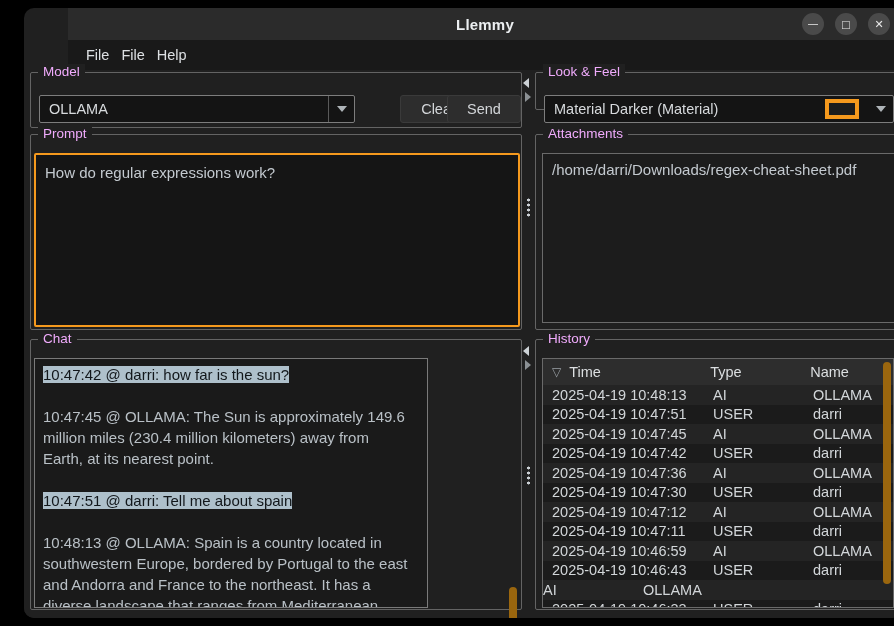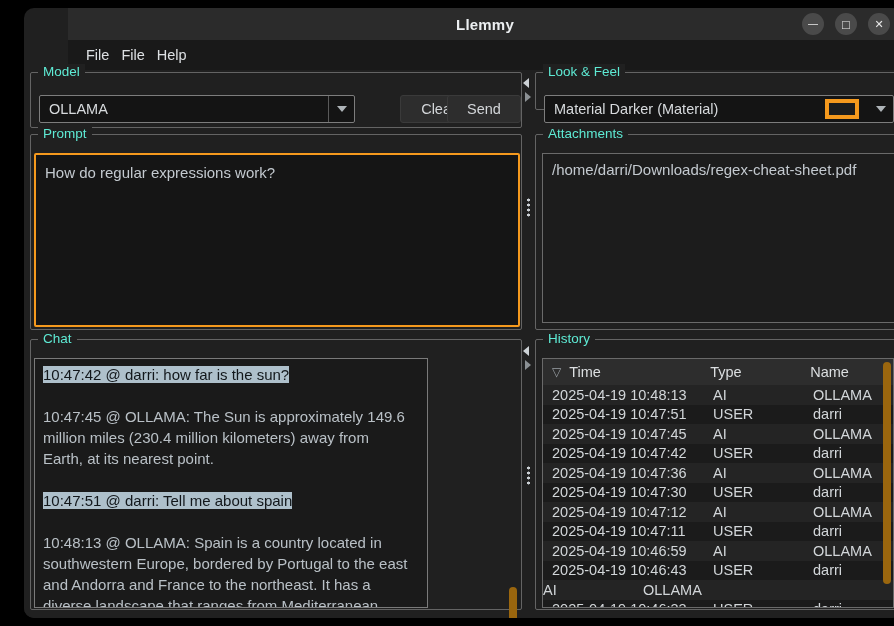--- a/index.html
+++ b/index.html
@@ -20,21 +20,21 @@
   
   .menubar { height:30px; background:#191919; display:flex; align-items:center;
              padding-left:18px; gap:12px; }
   .menuitem { color:#dde0e3; font-size:14.5px; }
 
   
   .content { position:absolute; left:0; top:62px; right:0; bottom:0; background:#202020; }
 
   .group { position:absolute; border:1px solid #646464; border-radius:2px; }
   .legend { position:absolute; top:-9px; left:7px; background:#202020; padding:0 5px;
-            color:#5eead4; font-size:13.5px; }
+            color:#f0abfc; font-size:13.5px; }
 
   
   .combo { position:absolute; background:#141414; border:1px solid #7d7d7d; border-radius:2px;
            display:flex; align-items:center; color:#d7dadd; font-size:14.5px; }
   .combo-text { flex:1; padding-left:9px; white-space:nowrap; overflow:hidden; }
   .combo-arrow { width:26px; align-self:stretch; display:flex; align-items:center;
                  justify-content:center; border-left:1px solid #5a5a5a; }
   .tri-down { width:0; height:0; border-left:5px solid transparent; border-right:5px solid transparent;
               border-top:6px solid #aeb4b8; }
   .btn { position:absolute; background:#2d2d2d; border:1px solid #3a3a3a; border-radius:3px;

